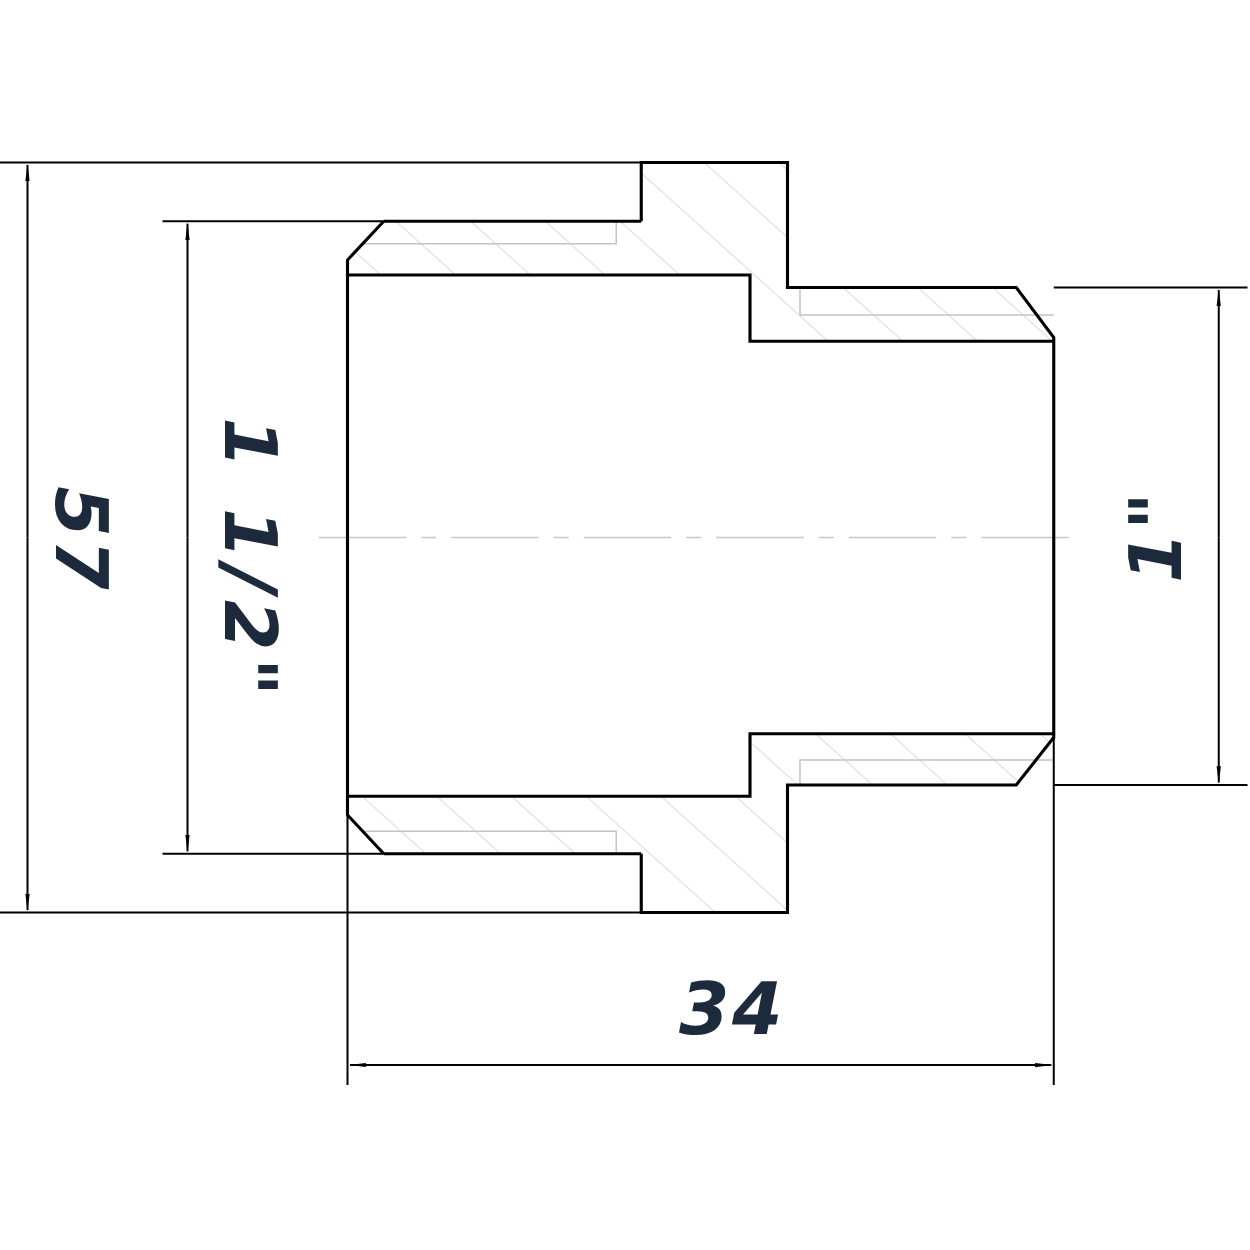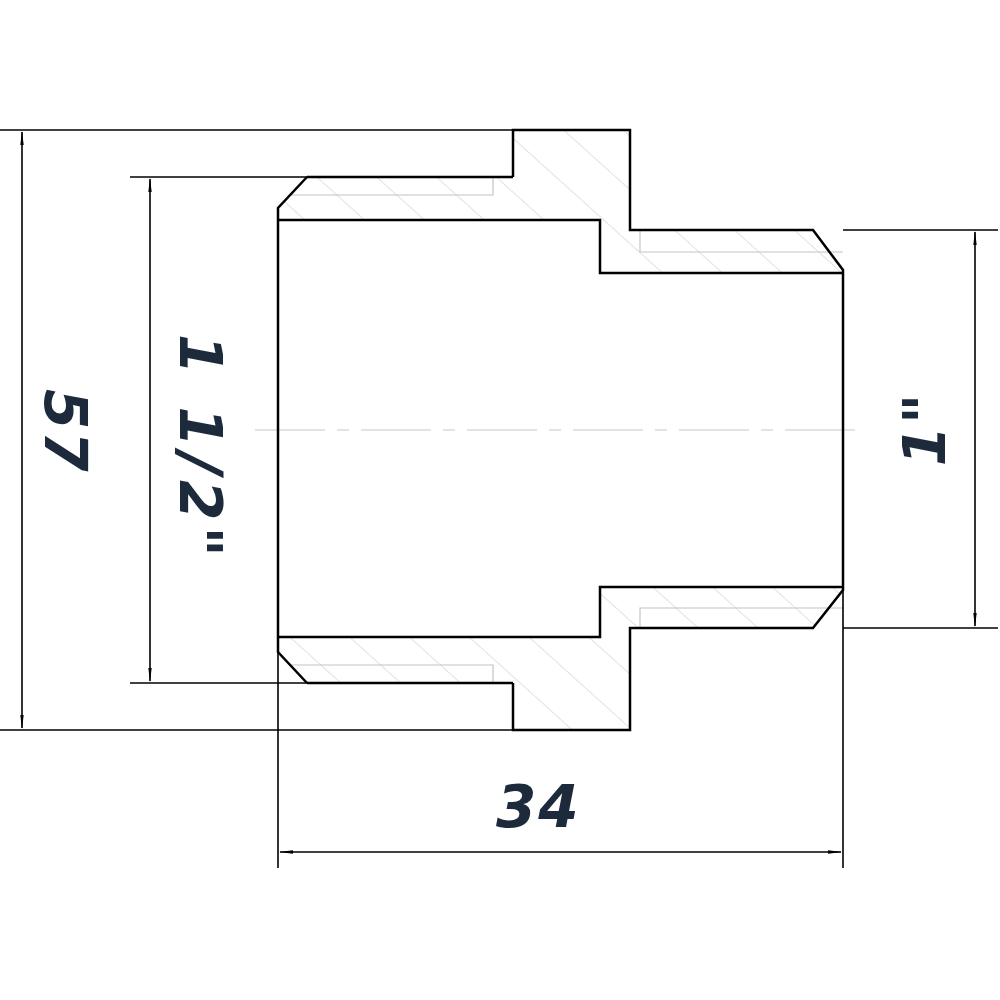--- a/index.html
+++ b/index.html
@@ -64,13 +64,13 @@
     <line x1="560" y1="852" x2="841" y2="852" marker-end="url(#arrow)"></line>
   </g>
 </svg>
 
 <div class="dim-text" style="left:25px; top:395px; transform:rotate(90deg); transform-origin:center; width:80px; text-align:center;">57</div>
 
 <div class="dim-text" style="left:100px; top:400px; transform:rotate(90deg); transform-origin:center; width:200px; text-align:center; letter-spacing:6px;">1 1/2"</div>
 
 <div class="dim-text" style="left:885px; top:395px; transform:rotate(-90deg); transform-origin:center; width:80px; text-align:center;">1"</div>
 
-<div class="dim-text" style="left:496px; top:773px; width:110px; text-align:left;">34</div>
+<div class="dim-text" style="left:518px; top:773px; width:110px; text-align:right;">34</div>
 
 </body></html>

